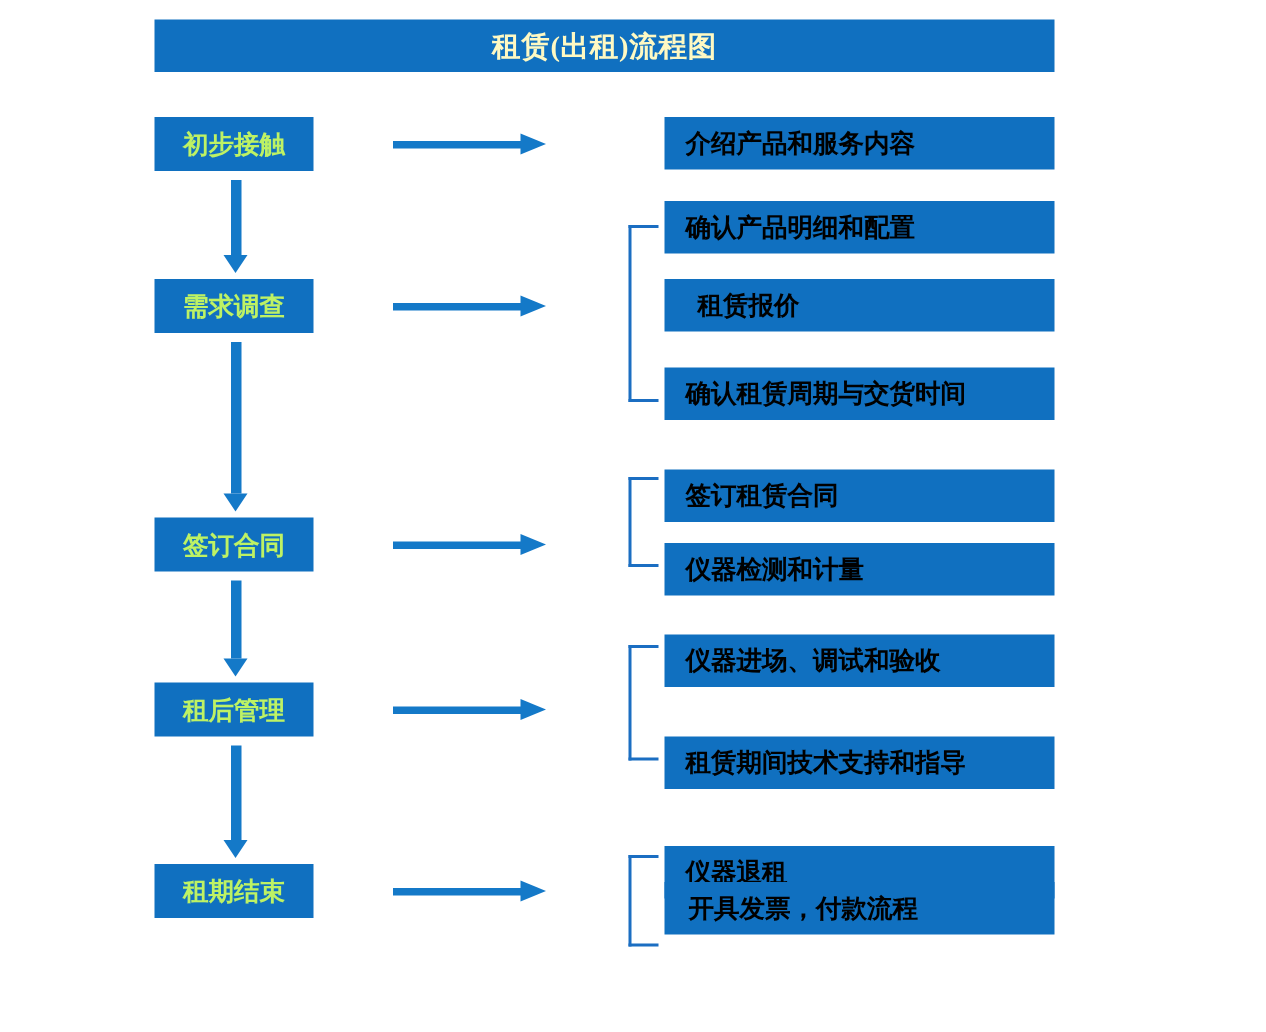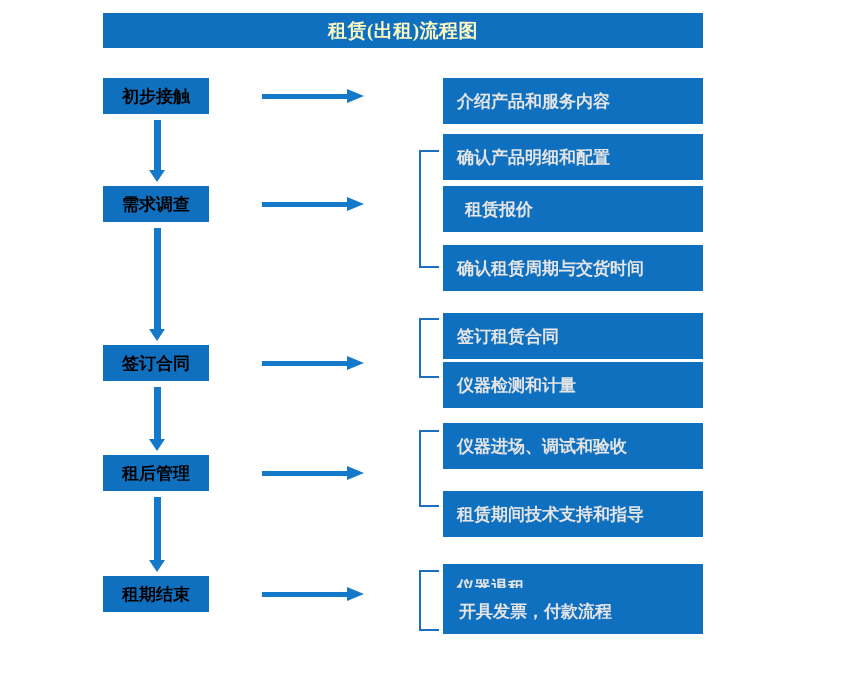--- a/index.html
+++ b/index.html
@@ -37,37 +37,37 @@
     letter-spacing: 0.5px;
   }
 
   
   .stage-box {
     position: absolute;
     left: 103px;
     width: 106px;
     height: 36px;
     background: #1070c0;
-    color: #000000;
+    color: #bef264;
     display: flex;
     align-items: center;
     justify-content: center;
     font-size: 17px;
     font-weight: bold;
     white-space: nowrap;
   }
 
   
   .task-box {
     position: absolute;
     left: 443px;
     width: 260px;
-    height: 46px;
+    height: 35px;
     background: #1070c0;
-    color: #e5e5e5;
+    color: #000000;
     display: flex;
     align-items: center;
     font-size: 17px;
     font-weight: bold;
     padding-left: 14px;
     box-sizing: border-box;
     white-space: nowrap;
   }
 
   

